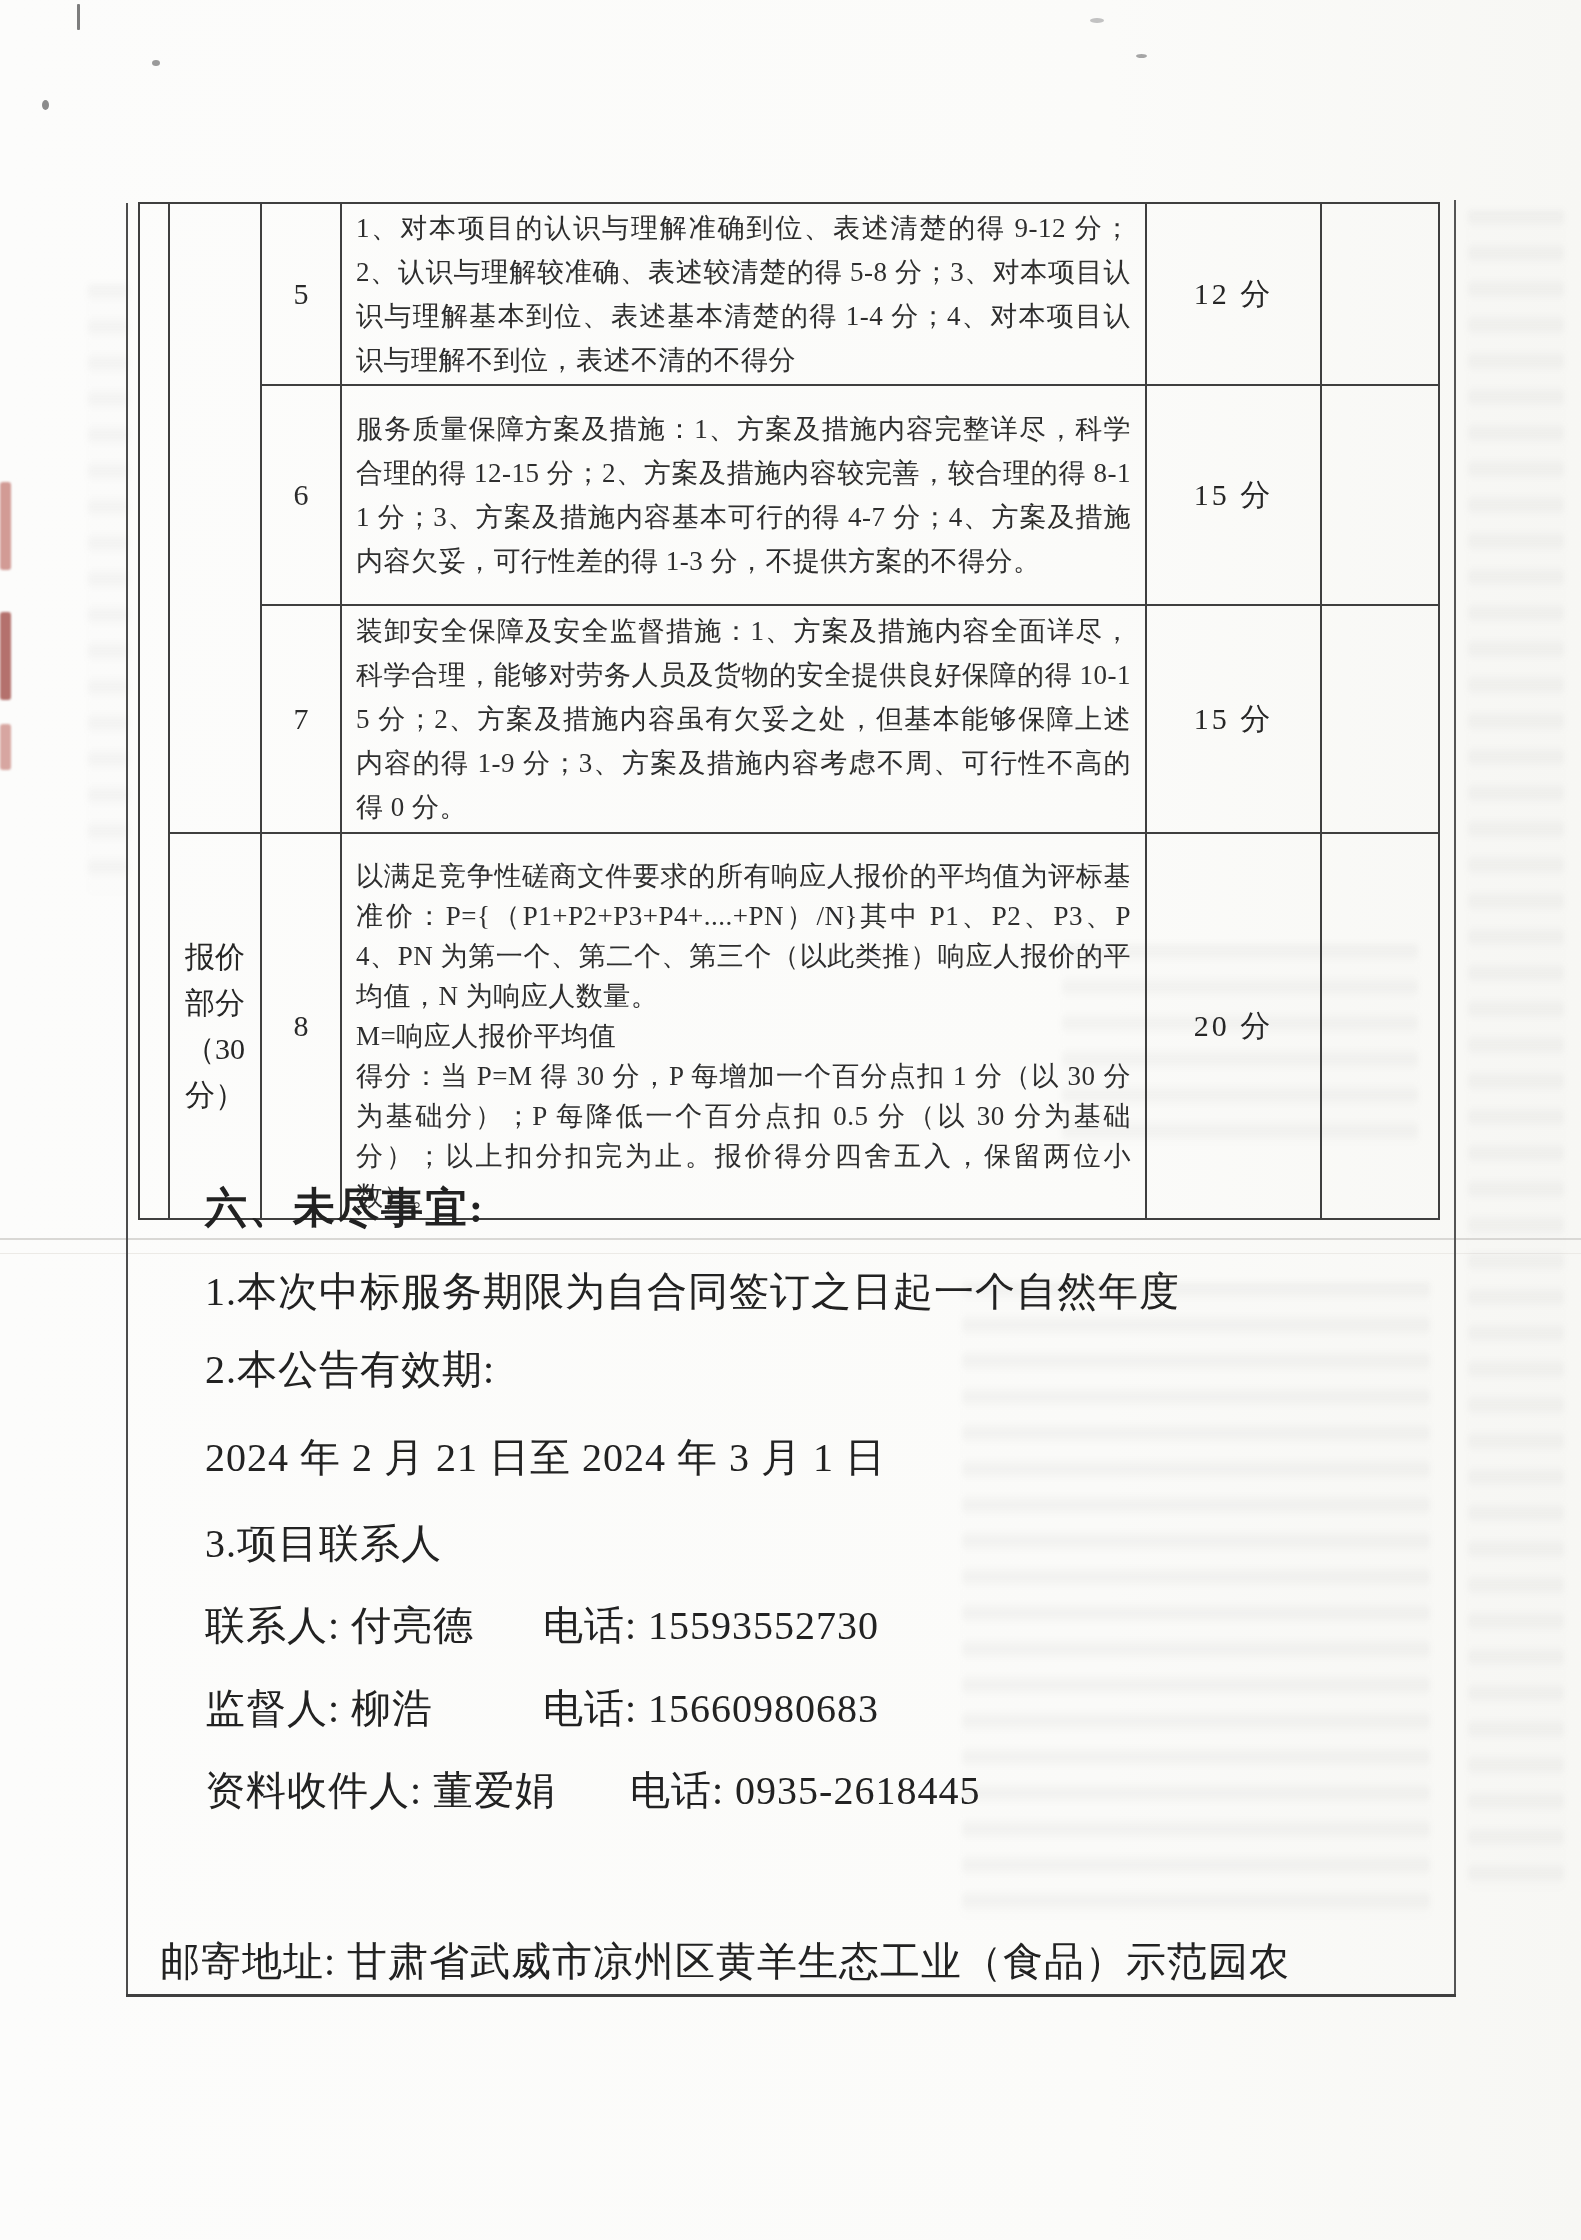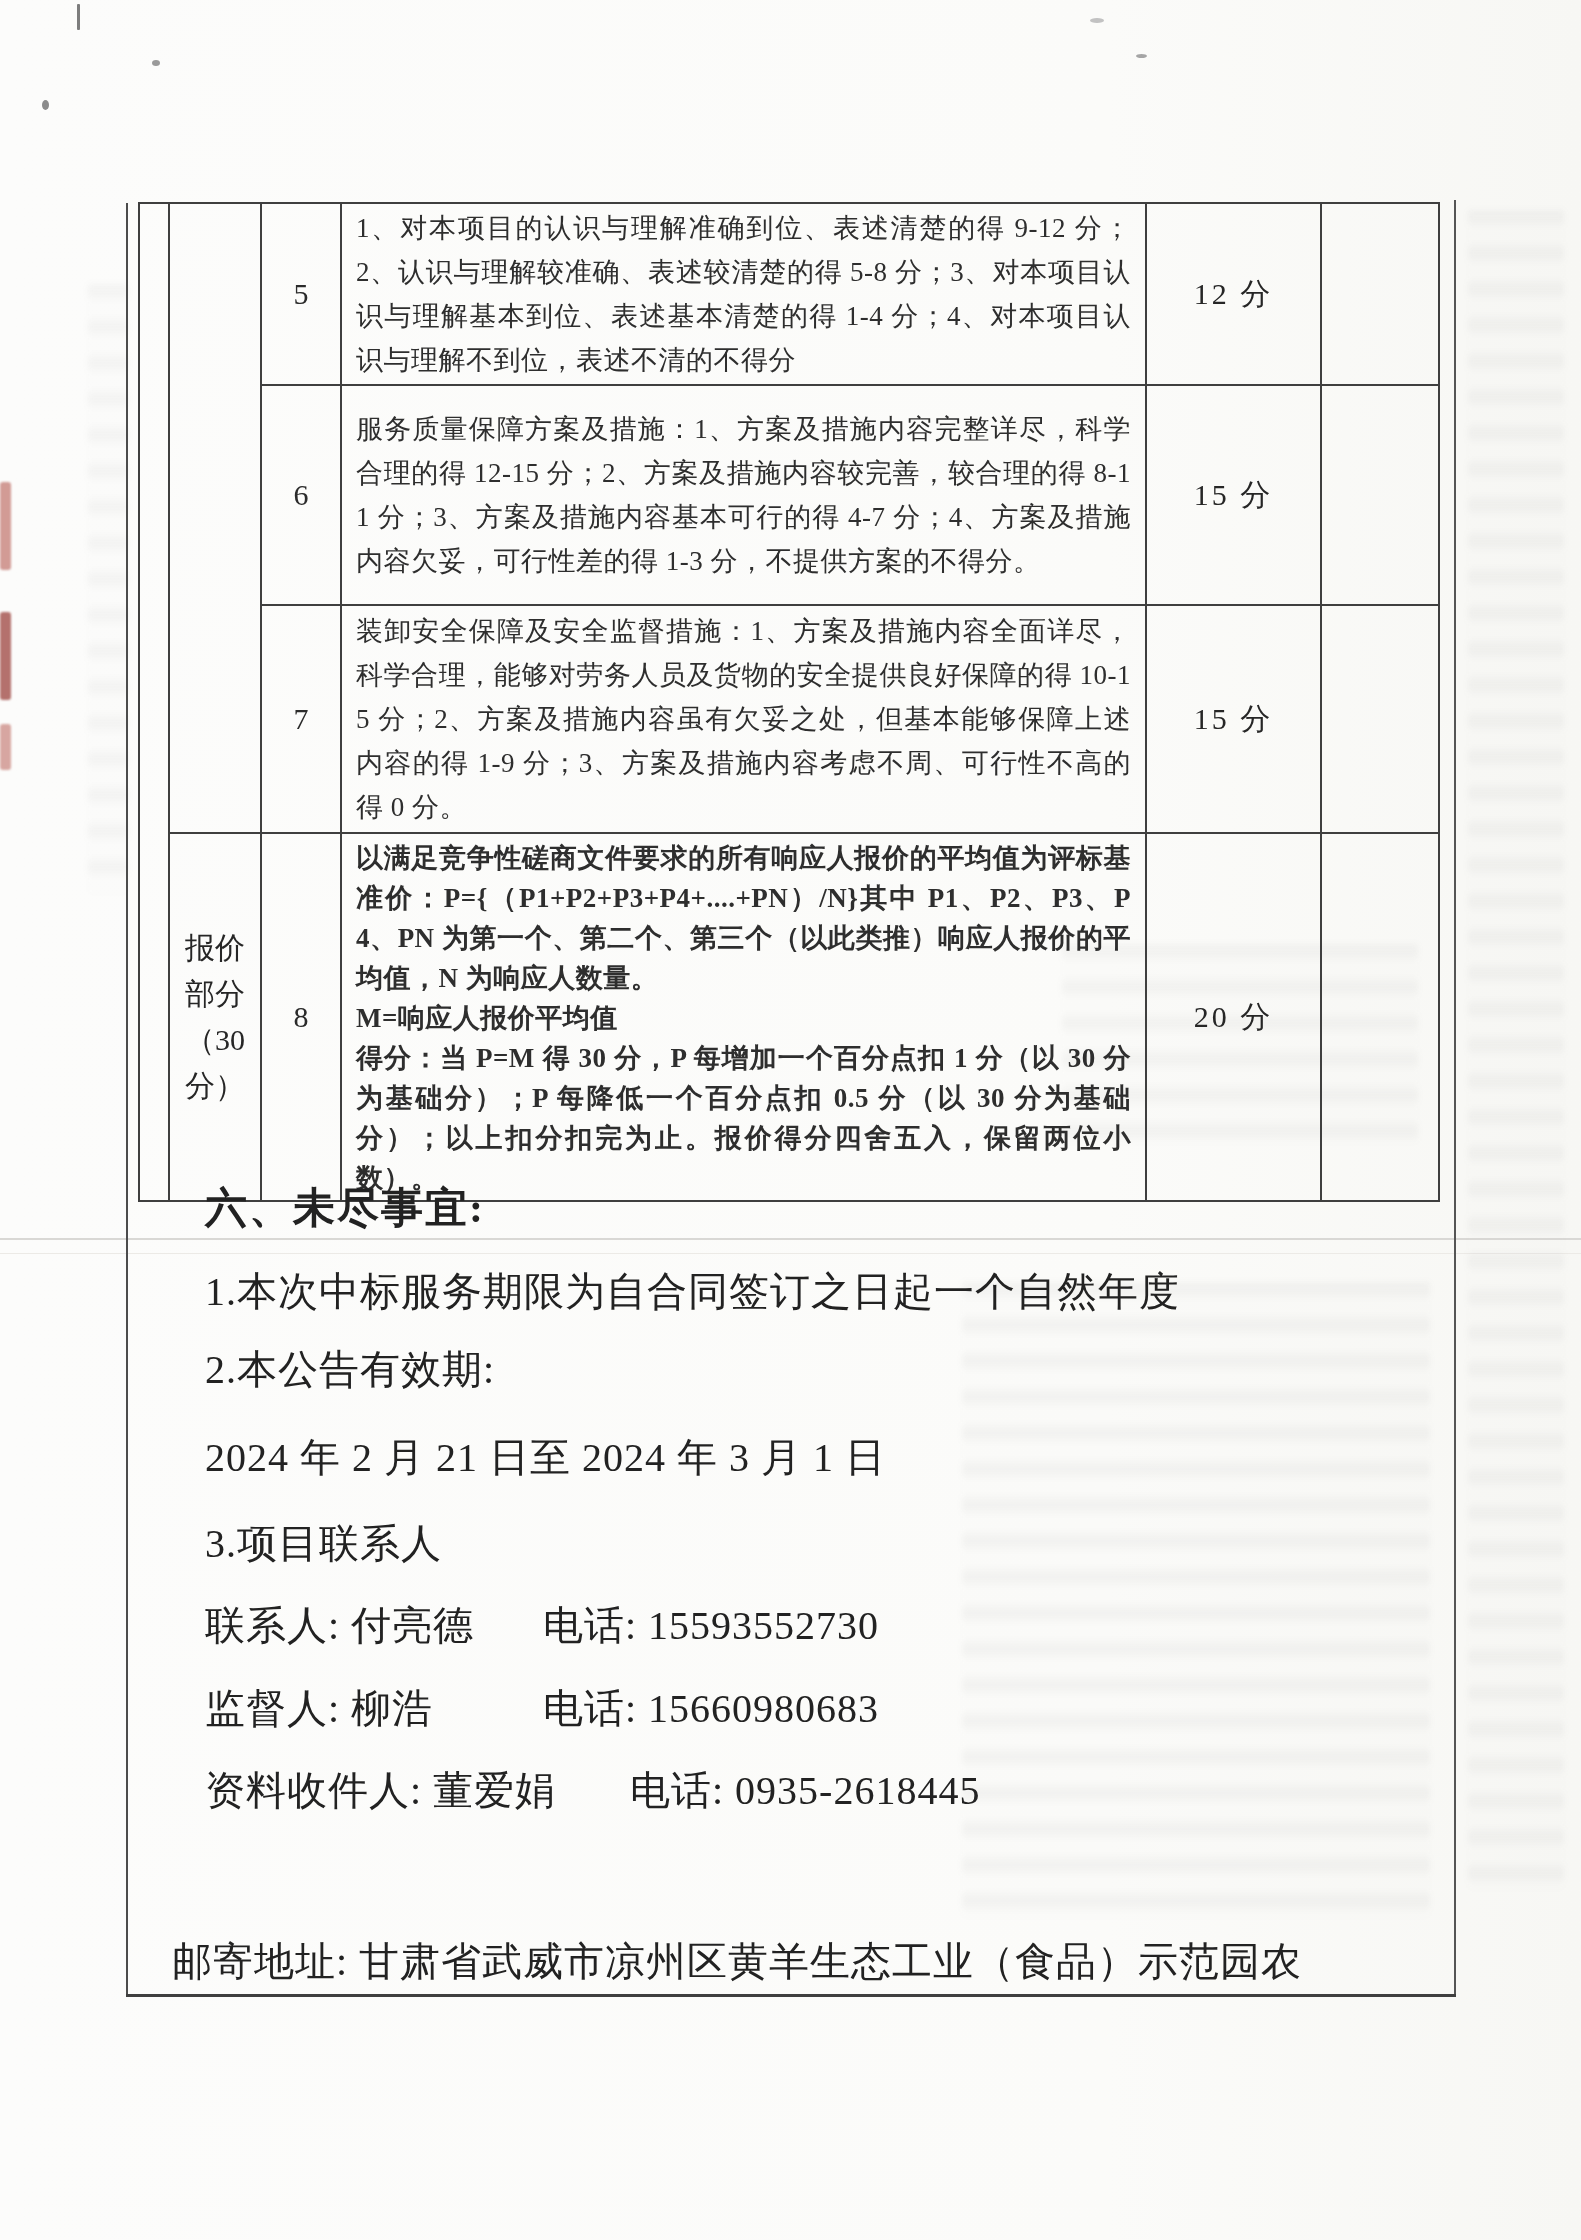--- a/index.html
+++ b/index.html
@@ -21,30 +21,30 @@
     width:1300px;border-collapse:collapse;table-layout:fixed;
   }
   table.score-table td{border:2px solid #3f3f3f;vertical-align:middle;}
   tr.r5{height:180px;} tr.r6{height:220px;} tr.r7{height:228px;} tr.r8{height:328px;}
   td.crit{vertical-align:top;padding:2px 14px 2px 14px;}
   td.crit p{
     margin:0;font-size:27px;line-height:44px;color:#2e2e2e;
     text-align:justify;word-break:break-all;letter-spacing:0.5px;
   }
   tr.r8 td.crit p{line-height:40px;}
-  tr.r8 td.crit{padding-top:4px;font-weight:bold;}
+  tr.r8 td.crit{padding-top:22px;}
   td.num{font-size:30px;text-align:center;color:#2b2b2b;}
   td.scorecell{font-size:30px;text-align:center;color:#262626;letter-spacing:3px;white-space:nowrap;}
   td.category{font-size:30px;text-align:center;color:#262626;line-height:46px;padding:17px 4px;}
   
   .line{position:absolute;left:205px;font-size:40px;color:#222;white-space:nowrap;letter-spacing:1px;}
   .heading{font-weight:700;font-size:42px;letter-spacing:2px;}
   .seg1{display:inline-block;}
   .w338{min-width:338px;} .w425{min-width:425px;} .w545{min-width:545px;}
-  .addr{left:172px;}
+  .addr{left:160px;}
   
   .fold-line{position:absolute;left:0;top:1238px;width:1581px;height:2px;background:#d9d8d5;}
   .fold-line2{position:absolute;left:0;top:1253px;width:1581px;height:1px;background:#eceae6;}
   .smudge{position:absolute;left:0;width:11px;filter:blur(1px);border-radius:3px;}
   .sm1{top:482px;height:88px;background:rgba(168,58,48,.5);}
   .sm2{top:612px;height:88px;background:rgba(142,38,32,.65);}
   .sm3{top:724px;height:46px;background:rgba(170,62,50,.45);}
   .speck{position:absolute;border-radius:50%;background:#8b8b8b;}
   .sp1{left:42px;top:100px;width:7px;height:10px;}
   .sp2{left:152px;top:60px;width:8px;height:6px;background:#9a9a9a;}

